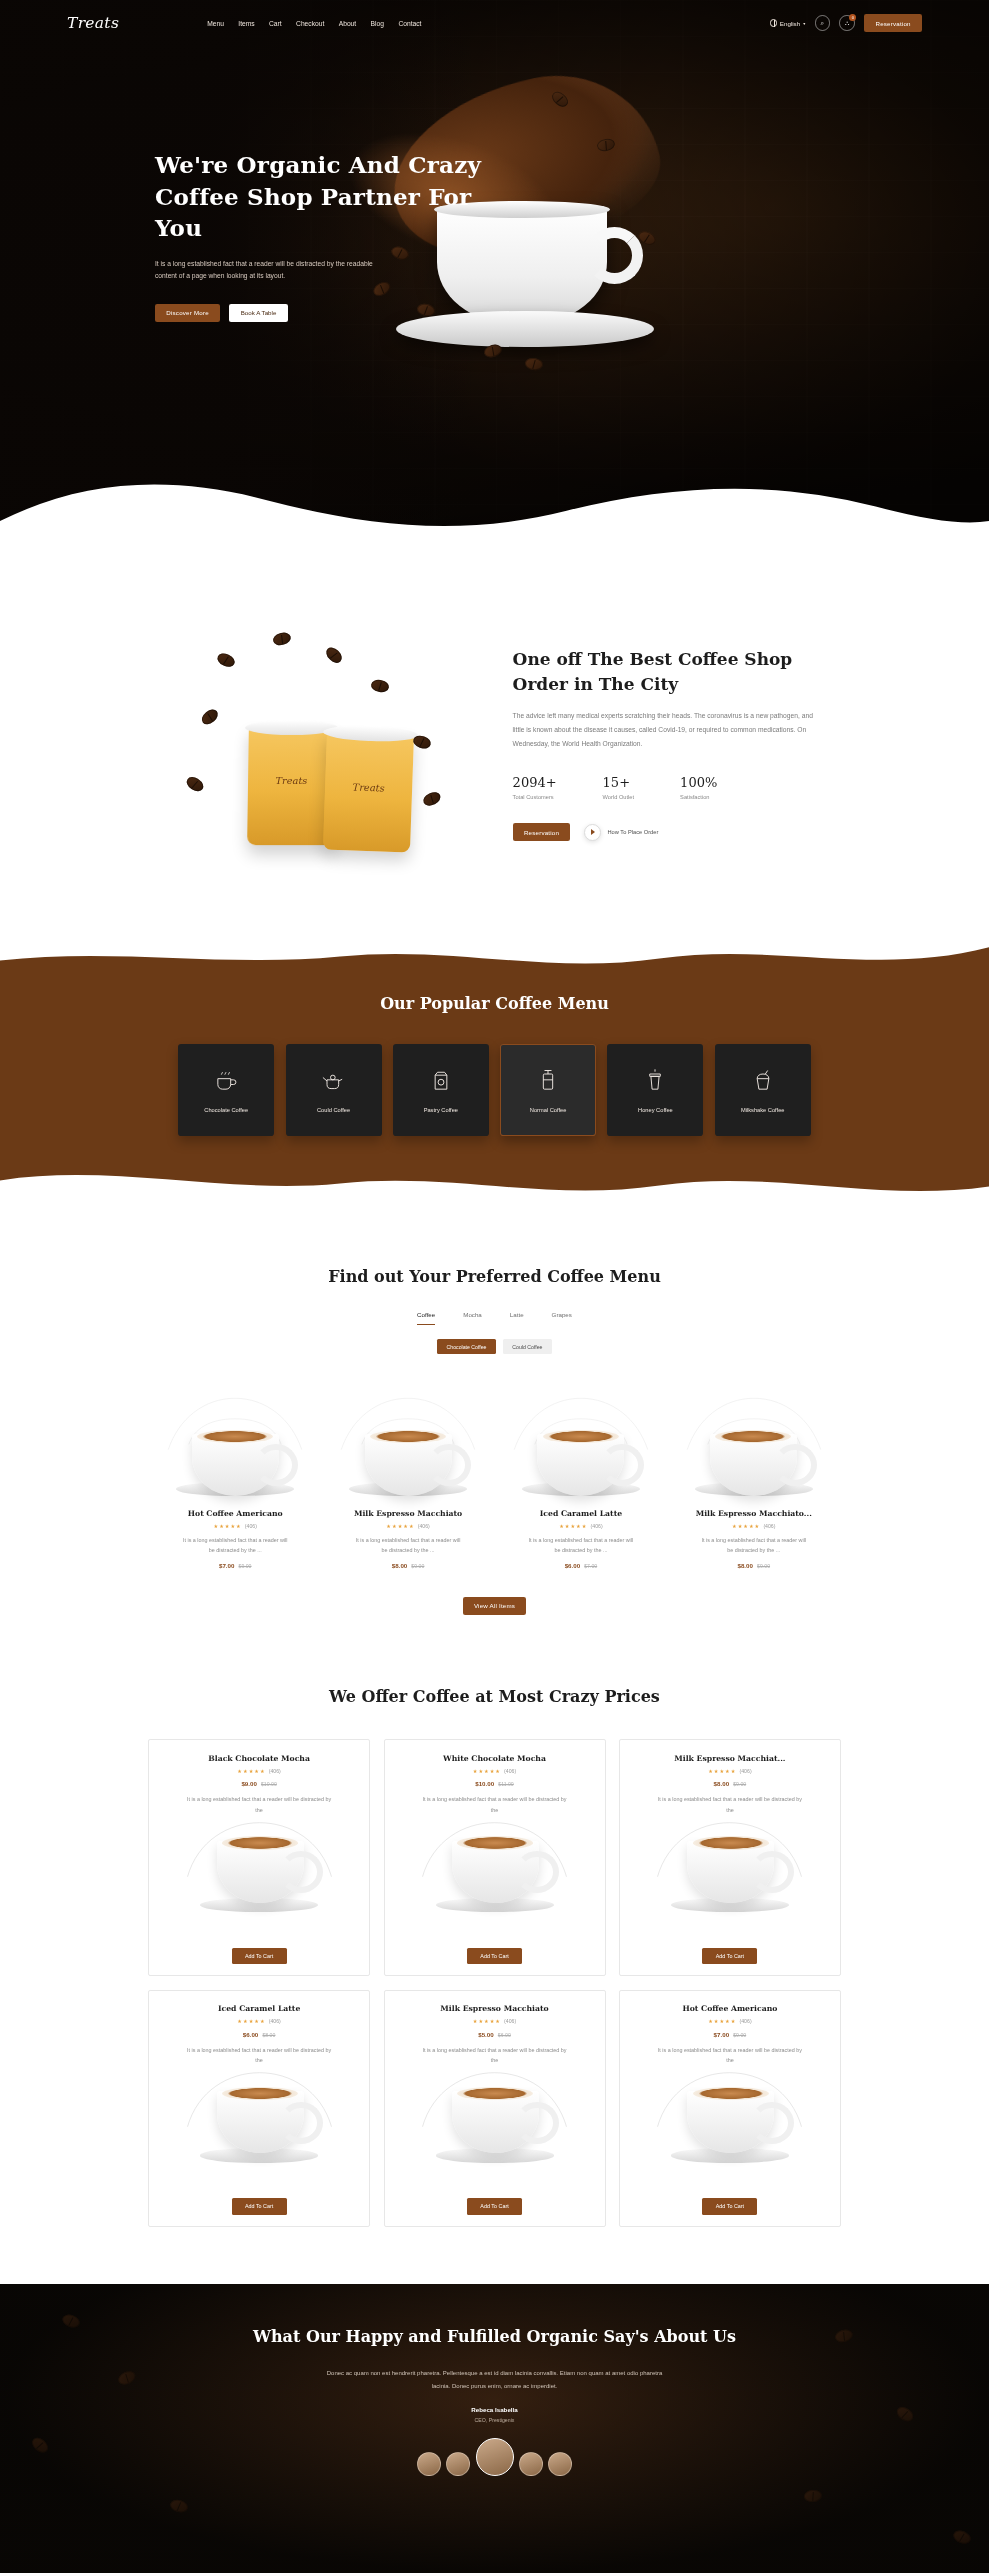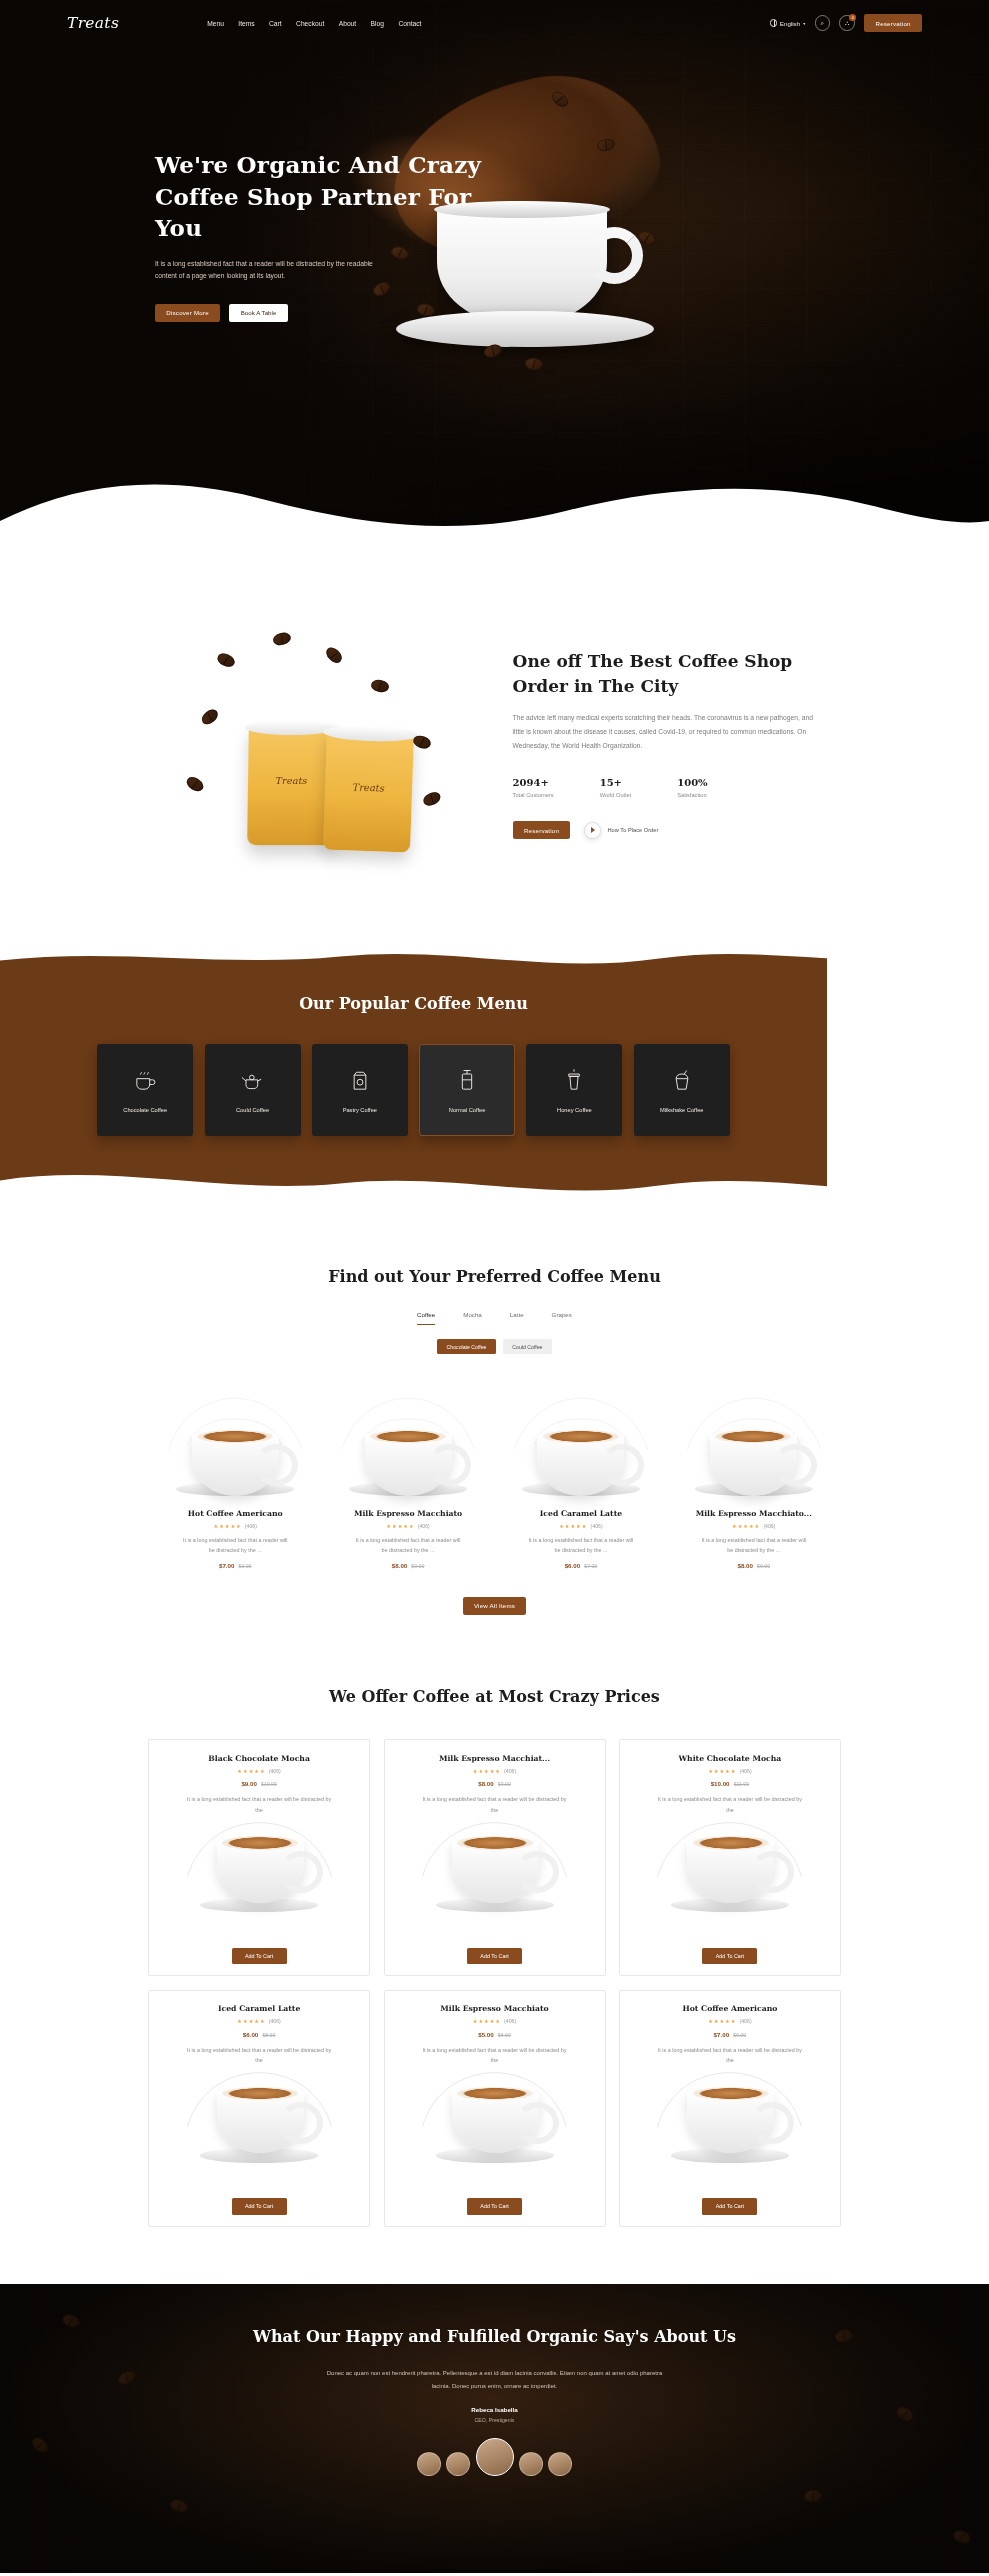--- a/index.html
+++ b/index.html
@@ -156,35 +156,35 @@
   }
   .cup-a { left: 93px; }
   .cup-b { left: 170px; bottom: 14.4px; transform: rotate(2deg); }
   .about-text { width: 361px; }
   .section-title {
     font-family: "DejaVu Serif", serif; font-weight: bold;
     font-size: 17px; line-height: 1.5; color: #1d1d1d;
   }
   .about-p { margin-top: 11.3px; color: #7b7b7b; font-size: 6.7px; line-height: 2.1; width: 309px; }
   .stats { display: flex; gap: 46px; margin-top: 24px; }
-  .stat-num { font-family: "DejaVu Serif", serif; font-weight: bold; font-size: 10px; color: #1d1d1d; }
+  .stat-num { font-family: "DejaVu Serif", serif; font-weight: normal; font-size: 13px; color: #1d1d1d; }
   .stat-label { margin-top: 4.1px; font-size: 5.7px; color: #8a8a8a; }
   .about-cta { display: flex; align-items: center; gap: 13.4px; margin-top: 23px; }
   .play-wrap { display: flex; align-items: center; gap: 6.2px; }
   .play-btn {
     width: 17.5px; height: 17.5px; border-radius: 50%; background: #fff;
     border: 0.5px solid #dcdcdc; display: flex; align-items: center; justify-content: center;
     box-shadow: 0 1.5px 5.2px rgba(0,0,0,.12);
   }
   .play-tri { width: 0; height: 0; border-left: 4.6px solid #8a4b1e; border-top: 3.1px solid transparent; border-bottom: 3.1px solid transparent; margin-left: 1.5px; }
   .play-text { font-size: 5.7px; color: #4d4d4d; }
 
   
   .popular {
-    position: relative; width: 827px; background: #6b3a16; padding: 62px 0 72px;
+    position: relative; width: 989px; background: #6b3a16; padding: 62px 0 72px;
   }
   .popular .wave-top, .popular .wave-bottom { position: absolute; left: 0; width: 989px; height: 46px; }
   .popular .wave-top { top: -0.5px; }
   .popular .wave-bottom { bottom: -0.5px; }
   .popular-title {
     text-align: center; color: #fff; font-family: "DejaVu Serif", serif; font-weight: bold;
     font-size: 16px; margin-bottom: 31px;
   }
   .cat-row { display: flex; justify-content: center; gap: 11.3px; }
   .cat-card {
@@ -549,42 +549,42 @@
             <div class="latte-saucer" style="left:0;"></div>
             <div class="latte-cup" style="position:absolute;left:16.5px;bottom:9.3px;"></div>
           </div>
         </div>
         <div class="crazy-cta">
           <button class="btn btn-cart">Add To Cart</button>
         </div>
       </div>
 
       <div class="crazy-card">
-        <div class="crazy-name">Milk Espresso Macchiat...</div>
-        <div class="stars"><span>★★★★★</span><span class="cnt">(406)</span></div>
-        <div class="prices"><span class="price-new">$8.00</span><span class="price-old">$9.00</span></div>
+        <div class="crazy-name">White Chocolate Mocha</div>
+        <div class="stars"><span>★★★★★</span><span class="cnt">(406)</span></div>
+        <div class="prices"><span class="price-new">$10.00</span><span class="price-old">$11.00</span></div>
         <div class="crazy-desc">It is a long established fact that a reader will be distracted by the</div>
         <div class="crazy-img">
           <svg width="165" height="72" viewBox="0 0 320 140" fill="none" stroke="#cfcfcf" stroke-width="1" style="position:absolute;top:0;">
               <path d="M20 120C40 50 100 15 160 15s120 35 140 105"></path>
             </svg>
           <div style="position:relative;width:118px;height:62px;">
             <div class="latte-saucer" style="left:0;"></div>
             <div class="latte-cup" style="position:absolute;left:16.5px;bottom:9.3px;"></div>
           </div>
         </div>
         <div class="crazy-cta">
           <button class="btn btn-cart">Add To Cart</button>
         </div>
       </div>
 
       <div class="crazy-card">
-        <div class="crazy-name">White Chocolate Mocha</div>
-        <div class="stars"><span>★★★★★</span><span class="cnt">(406)</span></div>
-        <div class="prices"><span class="price-new">$10.00</span><span class="price-old">$11.00</span></div>
+        <div class="crazy-name">Milk Espresso Macchiat...</div>
+        <div class="stars"><span>★★★★★</span><span class="cnt">(406)</span></div>
+        <div class="prices"><span class="price-new">$8.00</span><span class="price-old">$9.00</span></div>
         <div class="crazy-desc">It is a long established fact that a reader will be distracted by the</div>
         <div class="crazy-img">
           <svg width="165" height="72" viewBox="0 0 320 140" fill="none" stroke="#cfcfcf" stroke-width="1" style="position:absolute;top:0;">
               <path d="M20 120C40 50 100 15 160 15s120 35 140 105"></path>
             </svg>
           <div style="position:relative;width:118px;height:62px;">
             <div class="latte-saucer" style="left:0;"></div>
             <div class="latte-cup" style="position:absolute;left:16.5px;bottom:9.3px;"></div>
           </div>
         </div>

